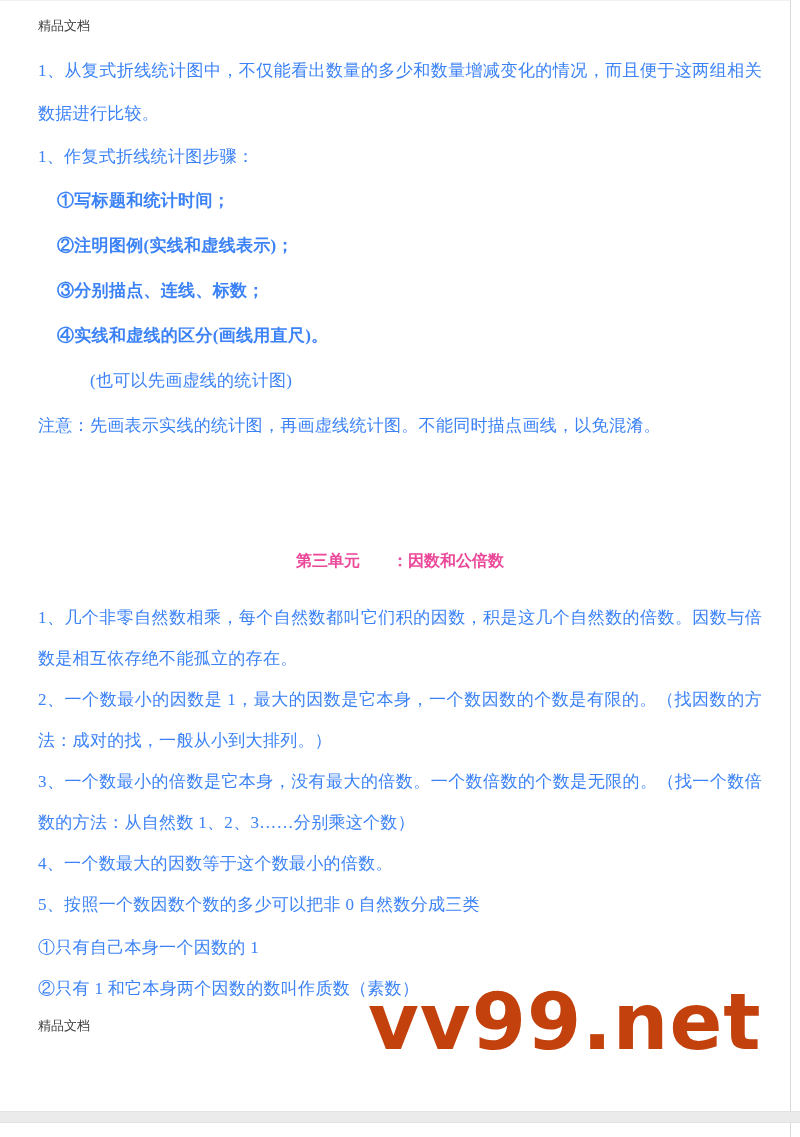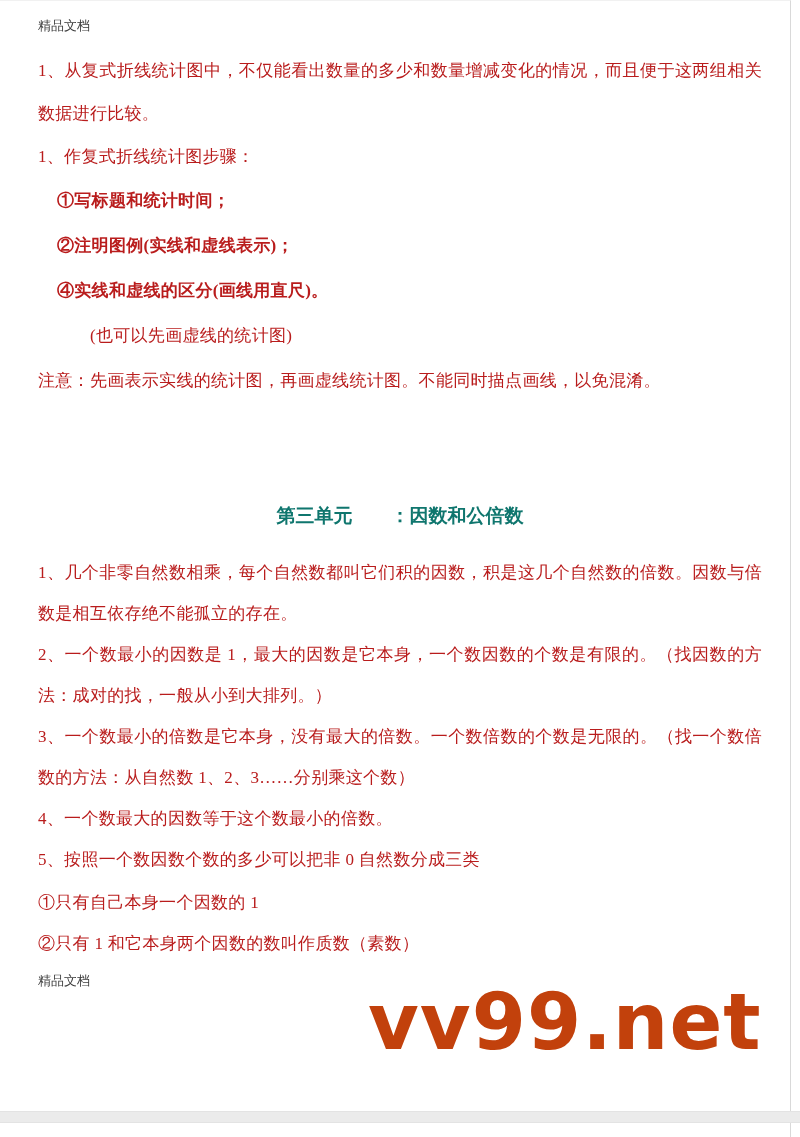--- a/index.html
+++ b/index.html
@@ -39,33 +39,33 @@
     z-index:1;
   }
   .doc-label {
     margin:6px 0 0 0;
     font-size:13px; line-height:22px; color:#3d3d3d;
   }
   .p {
     position:relative; z-index:3;
     margin:0;
     font-size:17px; line-height:43px;
-    color:#b91c1c;
+    color:#3b82f6;
     text-align:justify;
     letter-spacing:0.3px;
   }
   .p-first { margin-top:12px; }
   .step { line-height:45px; padding-left:19px;font-weight:bold; }
   .note { line-height:45px; }
   .note-sub { line-height:45px; padding-left:52px; }
   .heading {
     position:relative; z-index:3;
     margin:98px 0 0 0;
-    font-size:19px; line-height:30px;
-    color:#0f766e;
+    font-size:16px; line-height:30px;
+    color:#ec4899;
     text-align:center;
     white-space:pre-wrap;
   }
   .s2 { line-height:41px; }
   .s2-first { margin-top:21px; }
   .sub1 { margin-top:2px; }
   .footer-label {
     position:relative; z-index:3;
     margin:6px 0 0 0;
     font-size:13px; line-height:22px; color:#3d3d3d;
@@ -90,20 +90,21 @@
   <div class="page-edge"></div>
 
   <div class="page">
     <div class="doc-label">精品文档</div>
 
     <p class="p p-first">1、从复式折线统计图中，不仅能看出数量的多少和数量增减变化的情况，而且便于这两组相关数据进行比较。</p>
     <p class="p">1、作复式折线统计图步骤：</p>
 
     <p class="p step">①写标题和统计时间；</p>
     <p class="p step">②注明图例(实线和虚线表示)；</p>
+    <p class="p step">③分别描点、连线、标数；</p>
     <p class="p step">④实线和虚线的区分(画线用直尺)。</p>
 
     <p class="p note-sub">(也可以先画虚线的统计图)</p>
     <p class="p note">注意：先画表示实线的统计图，再画虚线统计图。不能同时描点画线，以免混淆。</p>
 
     <h2 class="heading">第三单元　　：因数和公倍数</h2>
 
     <p class="p s2 s2-first">1、几个非零自然数相乘，每个自然数都叫它们积的因数，积是这几个自然数的倍数。因数与倍数是相互依存绝不能孤立的存在。</p>
     <p class="p s2">2、一个数最小的因数是 1，最大的因数是它本身，一个数因数的个数是有限的。（找因数的方法：成对的找，一般从小到大排列。）</p>
     <p class="p s2">3、一个数最小的倍数是它本身，没有最大的倍数。一个数倍数的个数是无限的。（找一个数倍数的方法：从自然数 1、2、3……分别乘这个数）</p>

